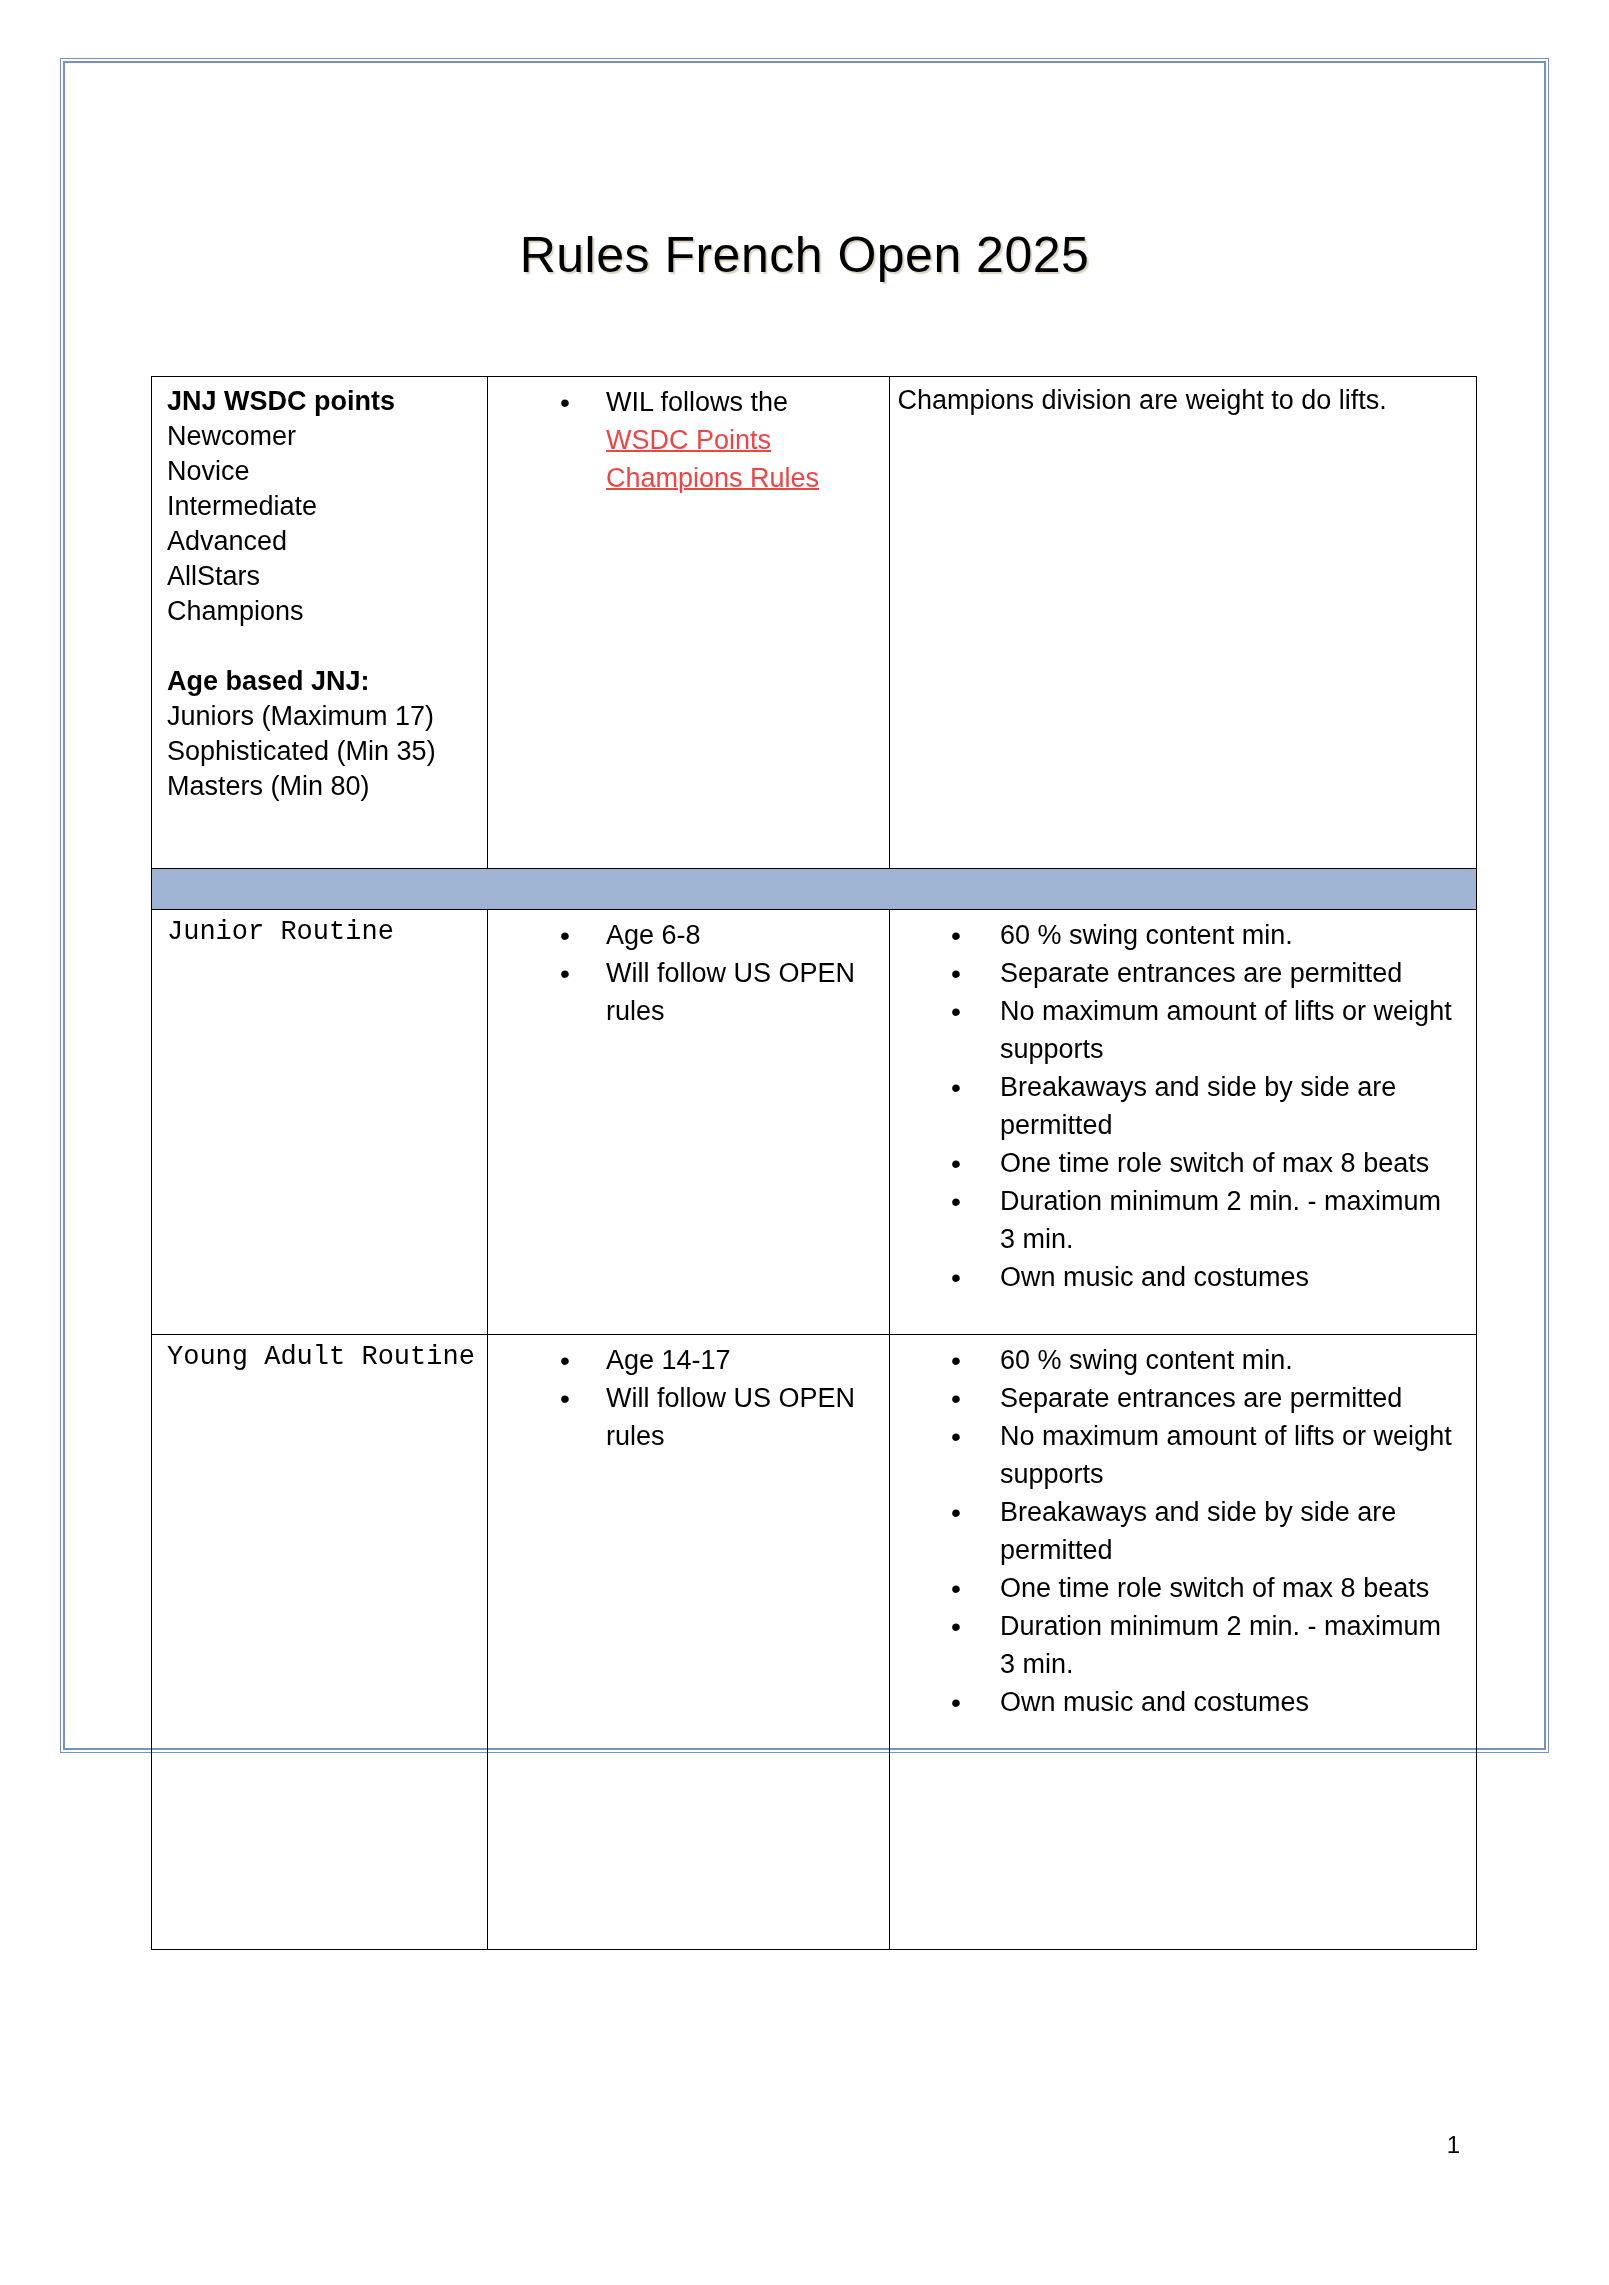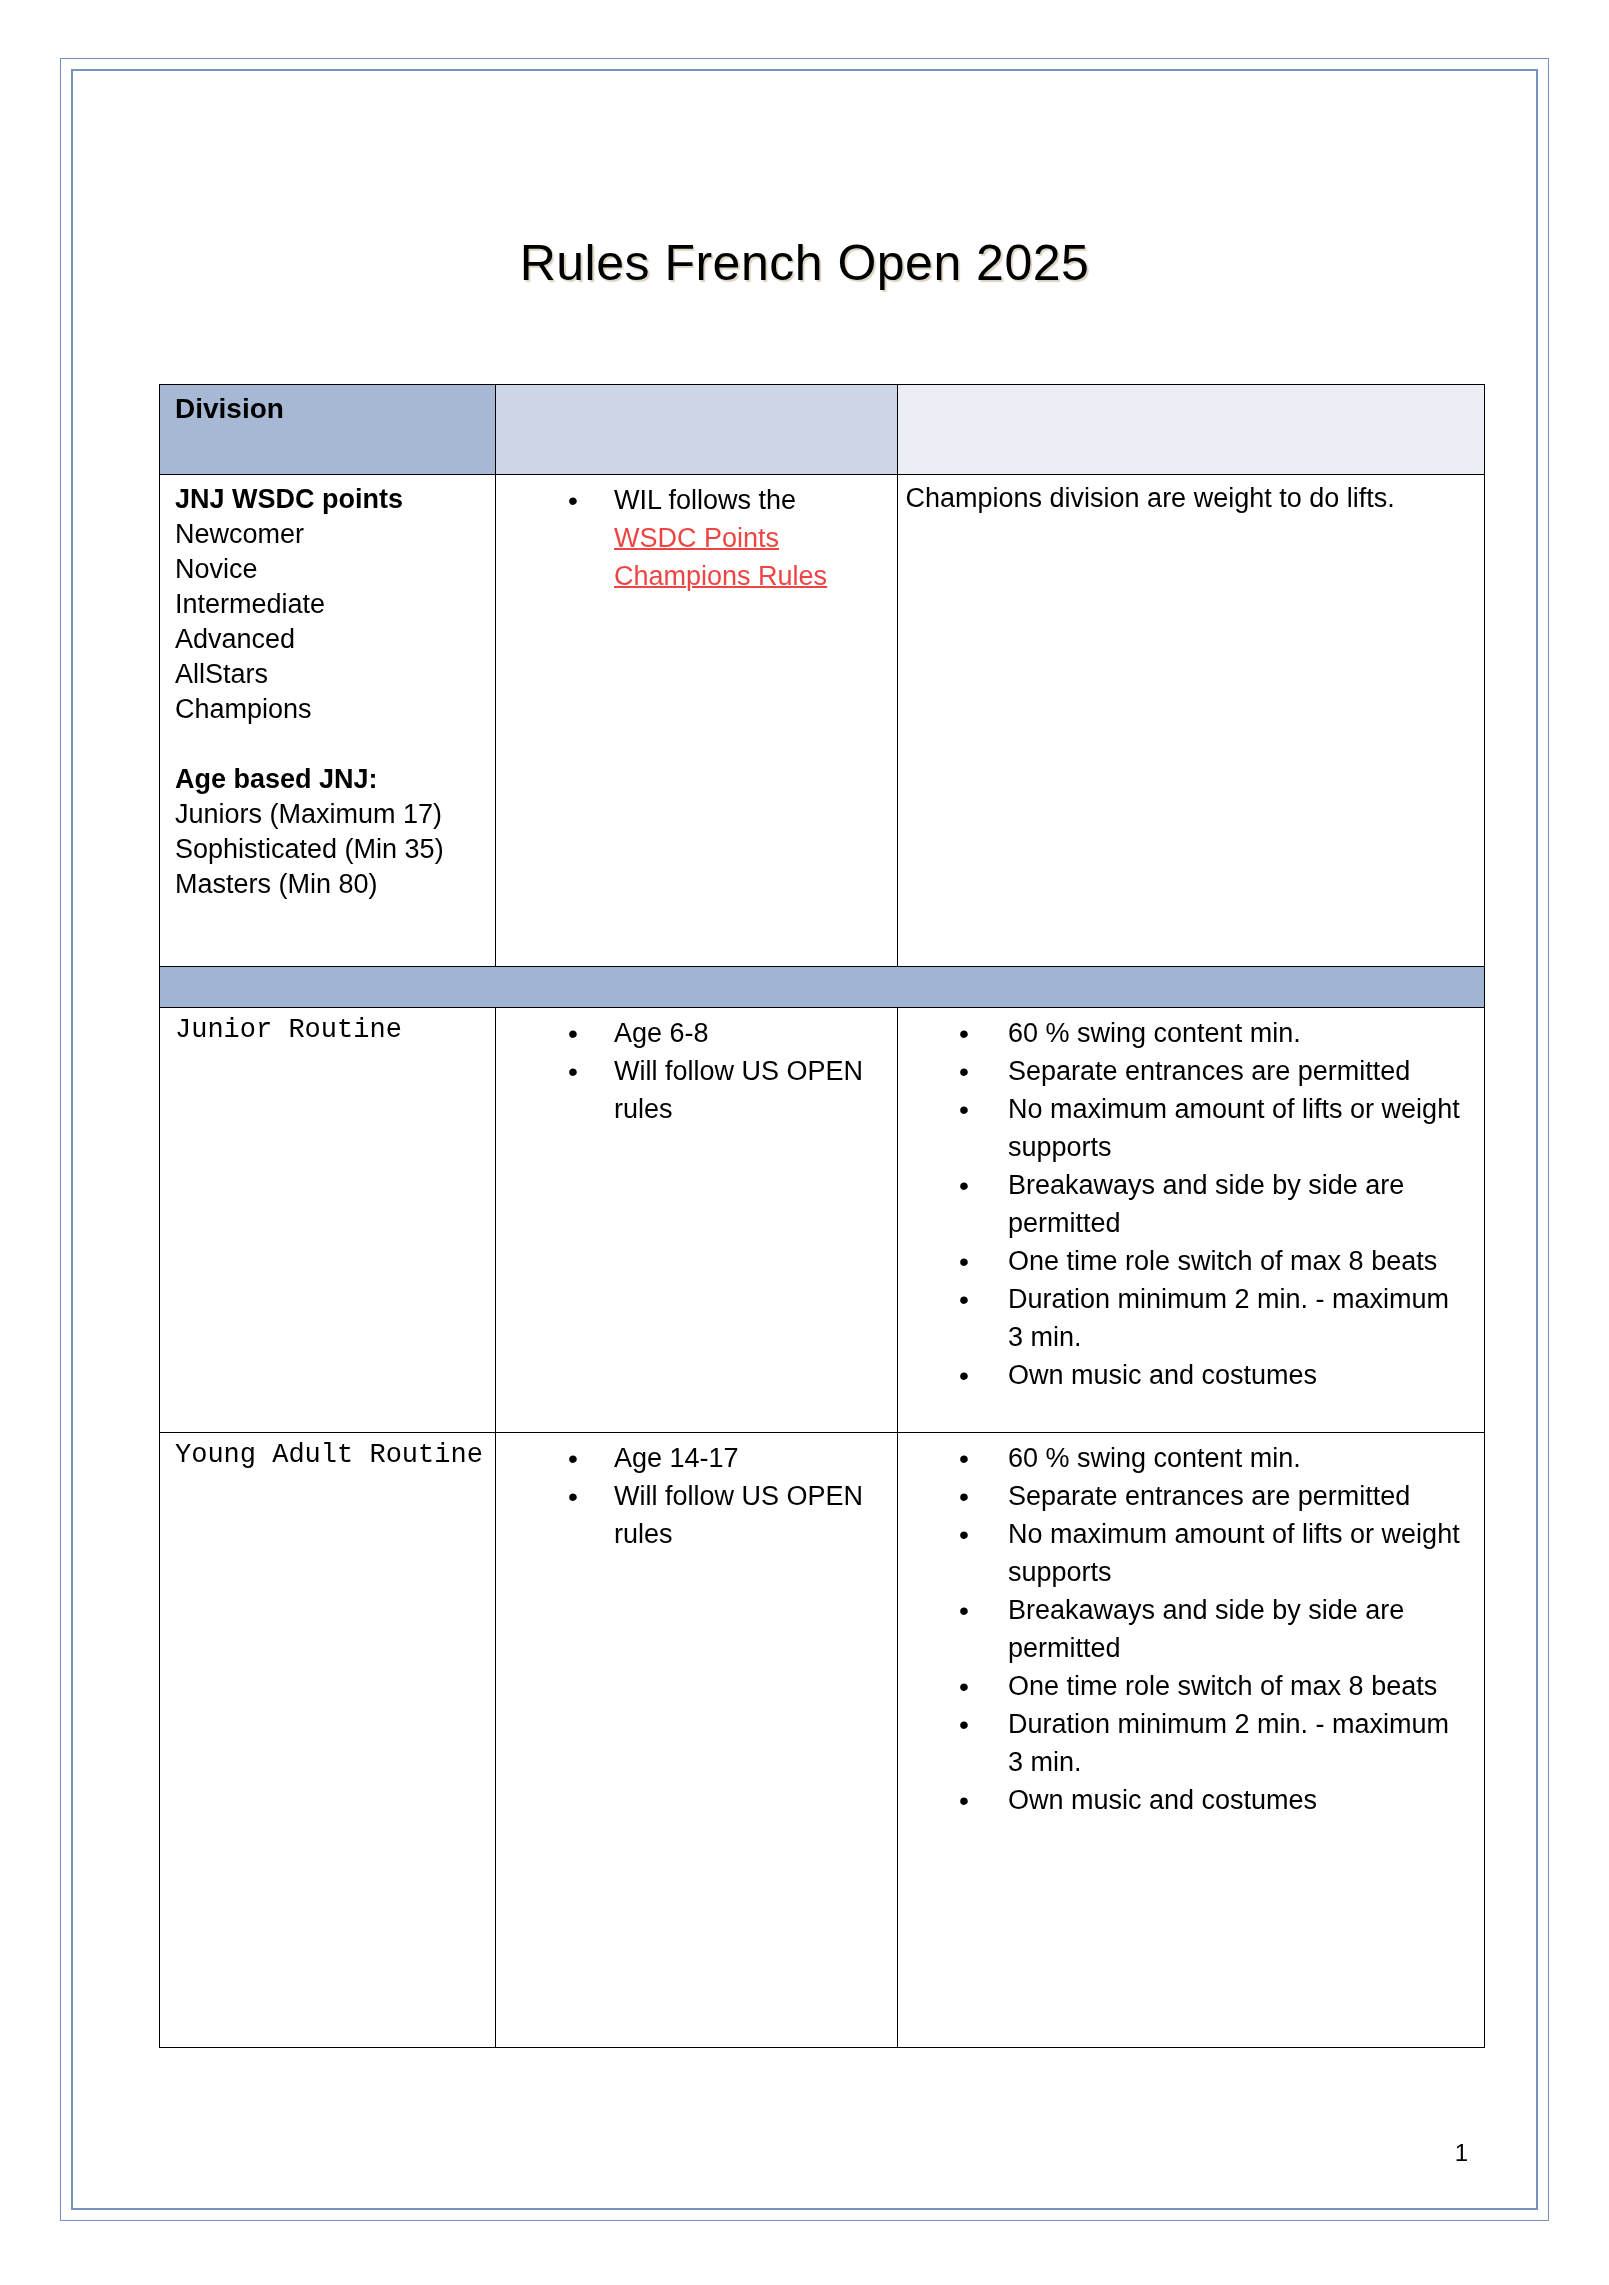--- a/index.html
+++ b/index.html
@@ -14,23 +14,23 @@
     overflow: hidden;
     font-family: "Liberation Sans", sans-serif;
     color: #000;
   }
   
   .page-frame {
     position: absolute;
     left: 60px;
     top: 58px;
     width: 1489px;
-    height: 2163px;
+    height: 1695px;
     border: 1.9px solid #7593c1;
-    padding: 10px;
+    padding: 2px;
     box-sizing: border-box;
     background: #ffffff;
   }
   .page-inner {
     width: 100%;
     height: 100%;
     border: 2.8px solid #7593c1;
     box-sizing: border-box;
     position: relative;
     background: #ffffff;
@@ -152,27 +152,20 @@
     <h1 class="doc-title">Rules French Open 2025</h1>
 
     <table class="rules-table">
       <colgroup>
         <col class="c1">
           <col class="c2">
           <col class="c3">
       </colgroup>
 
       <tbody>
-          <tr class="header-row">
-        <td class="hd1">
-          <div class="header-label">Division</div>
-        </td>
-        <td class="hd2"></td>
-        <td class="hd3"></td>
-      </tr>
 
       <tr class="row-main">
         <td>
           <div class="division-cell-content">
             <div class="group-title">JNJ WSDC points</div>
             <div>
                   <div class="plain-line">Newcomer</div>
                   <div class="plain-line">Novice</div>
                   <div class="plain-line">Intermediate</div>
                   <div class="plain-line">Advanced</div>

